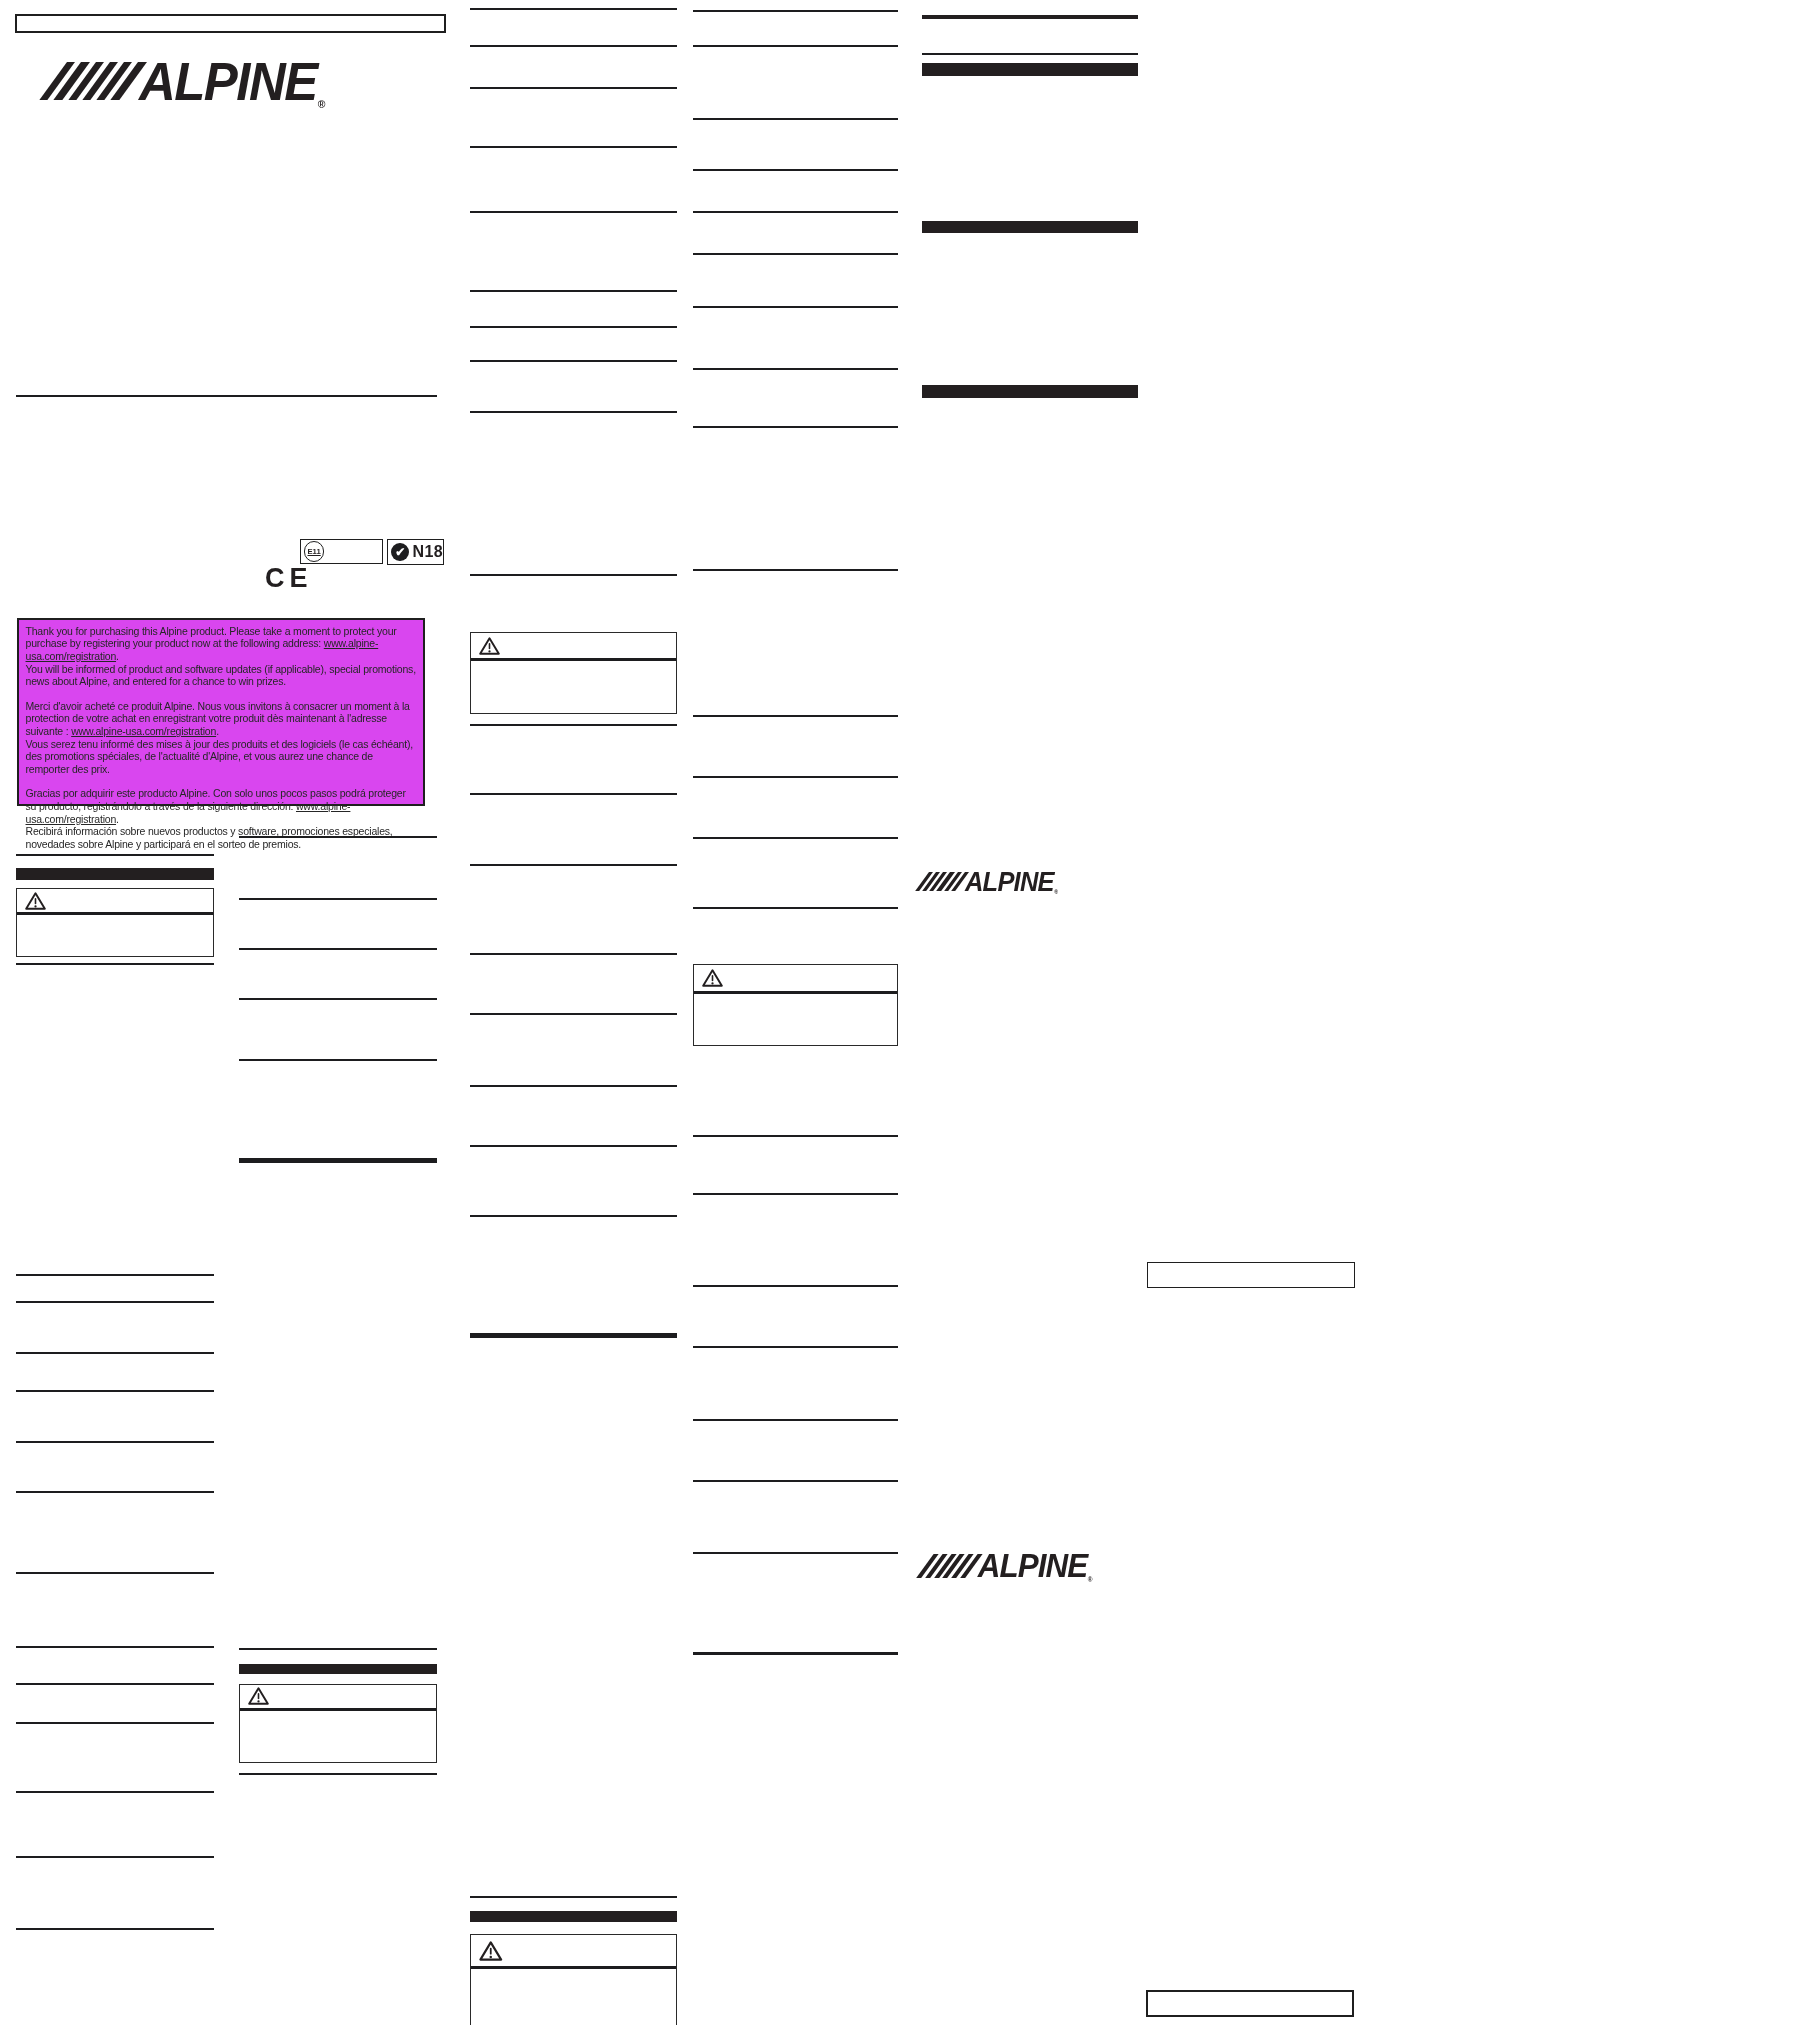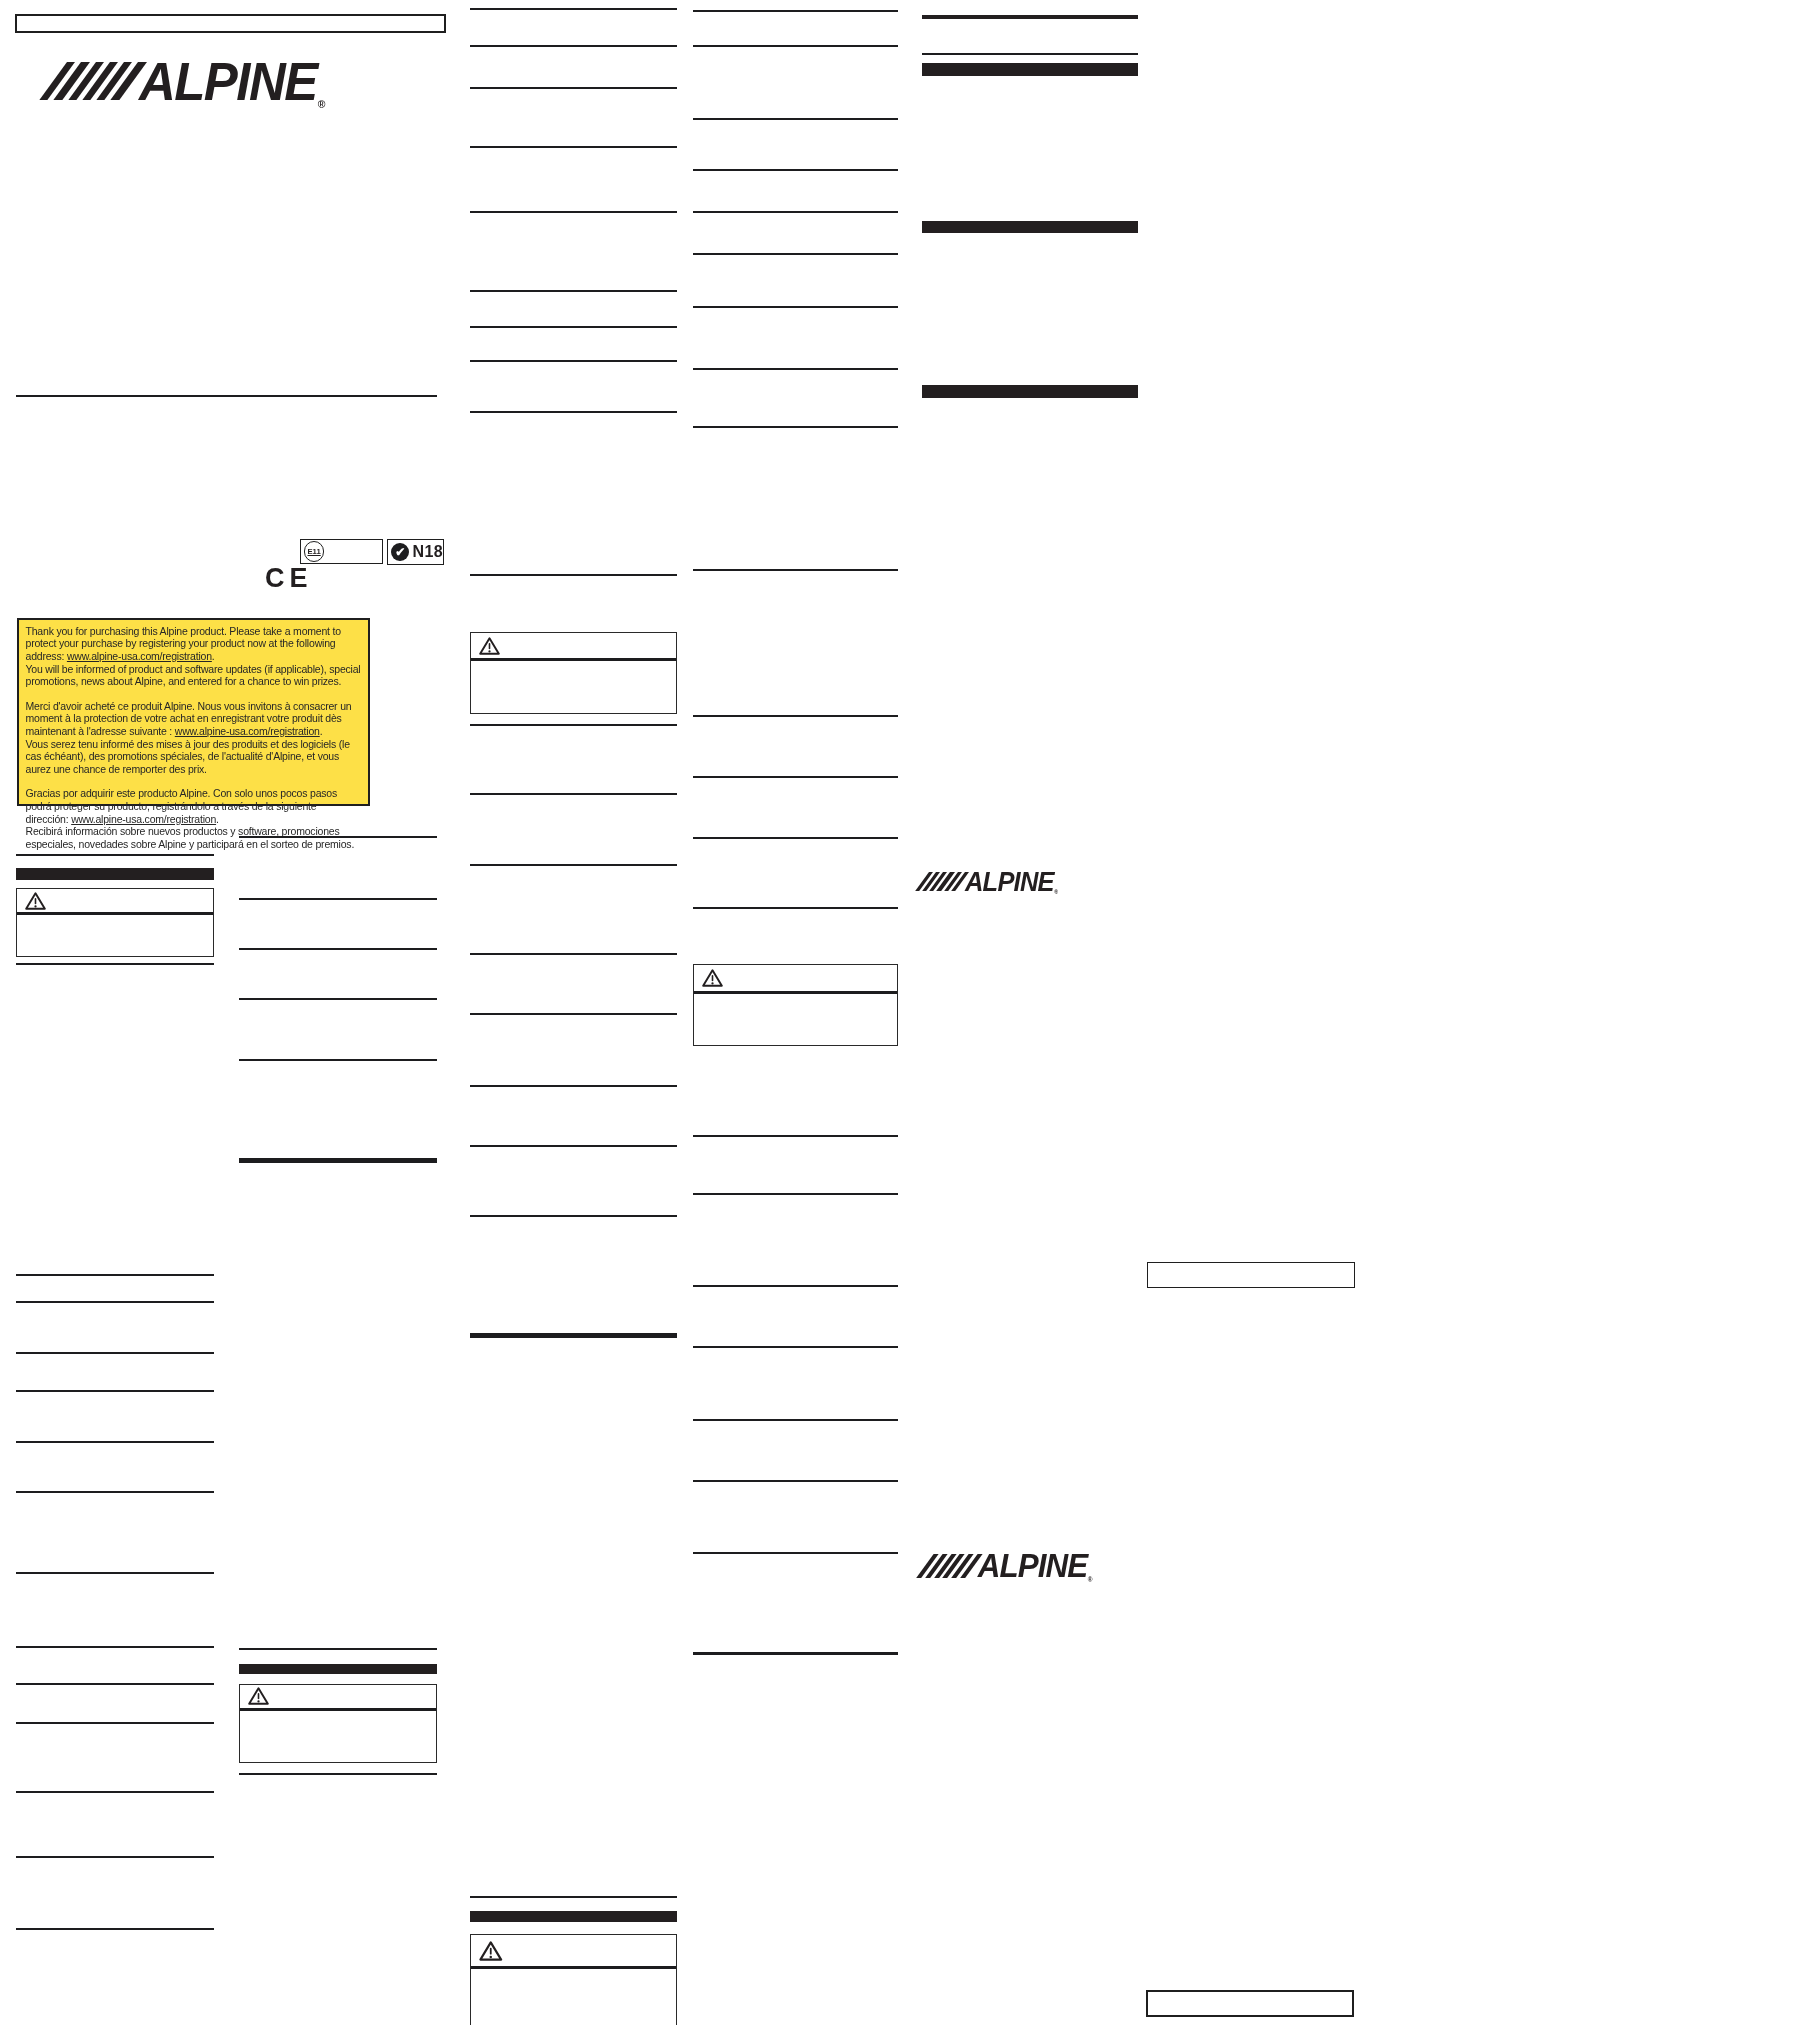--- a/index.html
+++ b/index.html
@@ -41,22 +41,22 @@
            font-family:"Liberation Sans",sans-serif;}
   .ebadge{position:absolute;border:1.6px solid #1f1f1f;box-sizing:border-box;display:flex;align-items:center;}
   .ecircle{border:1.6px solid #1f1f1f;border-radius:50%;width:18.6px;height:18.6px;margin-left:2.8px;
            display:flex;align-items:center;justify-content:center;font-weight:700;font-size:7.7px;}
   .nbadge{position:absolute;border:1.6px solid #1f1f1f;box-sizing:border-box;display:flex;align-items:center;}
   .ncircle{width:18.6px;height:18.6px;border-radius:50%;background:#1d1d1f;color:#fff;margin-left:3.2px;
            display:flex;align-items:center;justify-content:center;font-size:12px;font-weight:700;}
   .nlabel{font-size:16px;font-weight:700;margin-left:3.2px;letter-spacing:0.4px;}
 
   
-  .regbox{position:absolute;left:17px;top:618px;width:353px;height:188px;border:2px solid #1f1f1f;
-          box-sizing:border-box;padding:4.9px 6.5px;background:#fde047;}
+  .regbox{position:absolute;left:17px;top:618px;width:408px;height:188px;border:2px solid #1f1f1f;
+          box-sizing:border-box;padding:4.9px 6.5px;background:#d946ef;}
   .regbox p{margin:0 0 12px 0;font-size:10.5px;line-height:12.6px;letter-spacing:-0.2px;color:#262626;
             white-space:pre-line;}
   .regbox p:last-child{margin-bottom:0;}
   .u{text-decoration:underline;}
 </style>
 </head>
 <body>
 
 <div class="page">
 

